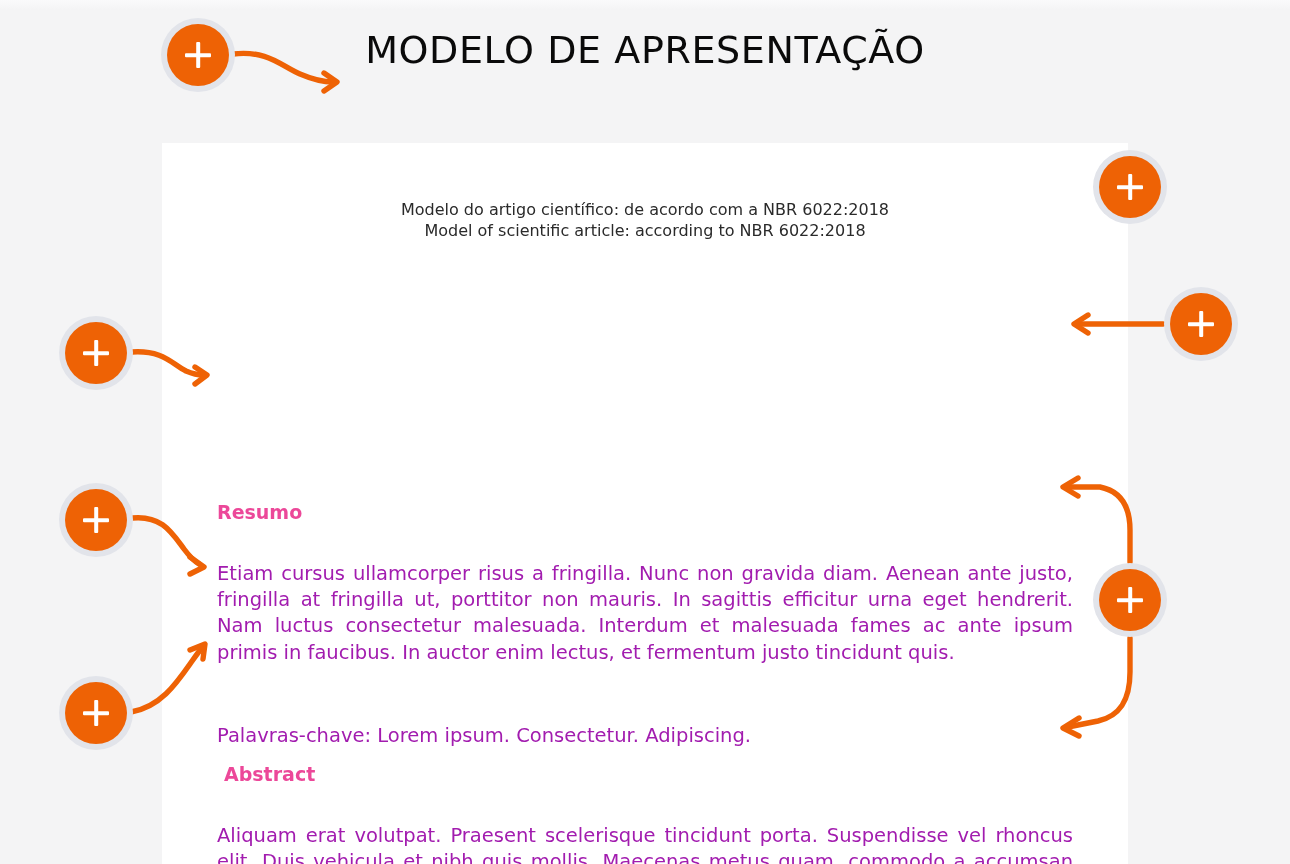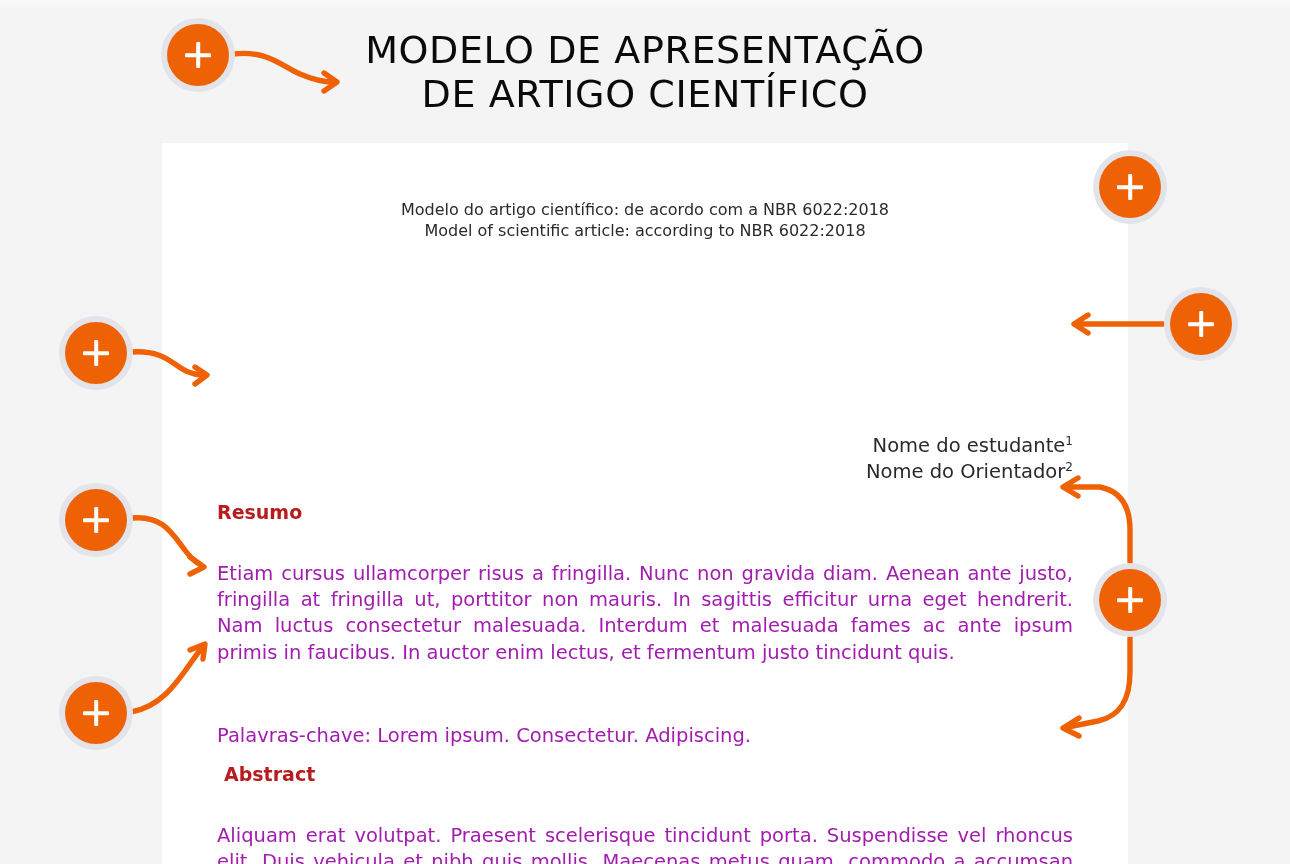--- a/index.html
+++ b/index.html
@@ -77,21 +77,21 @@
     line-height: 1.34;
     color: #2a2a2a;
   }
   .authors .line { display: block; }
   .authors sup { font-size: 0.62em; vertical-align: super; line-height: 0; }
 
   .section-heading {
     font-family: "DejaVu Sans", "Liberation Sans", sans-serif;
     font-weight: 700;
     font-size: 19px;
-    color: #b91c1c;
+    color: #ec4899;
   }
 
   .para {
     font-family: "DejaVu Sans", "Liberation Sans", sans-serif;
     font-size: 19.5px;
     line-height: 1.345;
     color: #a21caf;
     text-align: justify;
     margin: 0;
   }
@@ -161,34 +161,29 @@
     stroke-linejoin: round;
   }
 </style>
 </head>
 <body>
 
 <div class="top-sheen"></div>
 
 <div class="slide-title">
   <span class="line">MODELO DE APRESENTAÇÃO</span>
-  <span class="line">DE ARTIGO CIENTÍFICO</span>
 </div>
 
 <div class="doc-page">
 
   <div class="article-title">
     <span class="line">Modelo do artigo científico: de acordo com a NBR 6022:2018</span>
     <span class="line">Model of scientific article: according to NBR 6022:2018</span>
   </div>
 
-  <div class="authors">
-    <span class="line"><span>Nome do estudante</span><sup>1</sup></span>
-    <span class="line"><span>Nome do Orientador</span><sup>2</sup></span>
-  </div>
 
   <div class="blk" id="resumo-heading-wrap" style="left:55px; top:358px;">
     <div class="section-heading">Resumo</div>
   </div>
 
   <div class="blk" style="left:55px; top:418px; width:856px;">
     <p class="para">Etiam cursus ullamcorper risus a fringilla. Nunc non gravida diam. Aenean ante justo, fringilla at fringilla ut, porttitor non mauris. In sagittis efficitur urna eget hendrerit. Nam luctus consectetur malesuada. Interdum et malesuada fames ac ante ipsum primis in faucibus. In auctor enim lectus, et fermentum justo tincidunt quis.</p>
   </div>
 
   <div class="blk" style="left:55px; top:580px; width:856px;">

